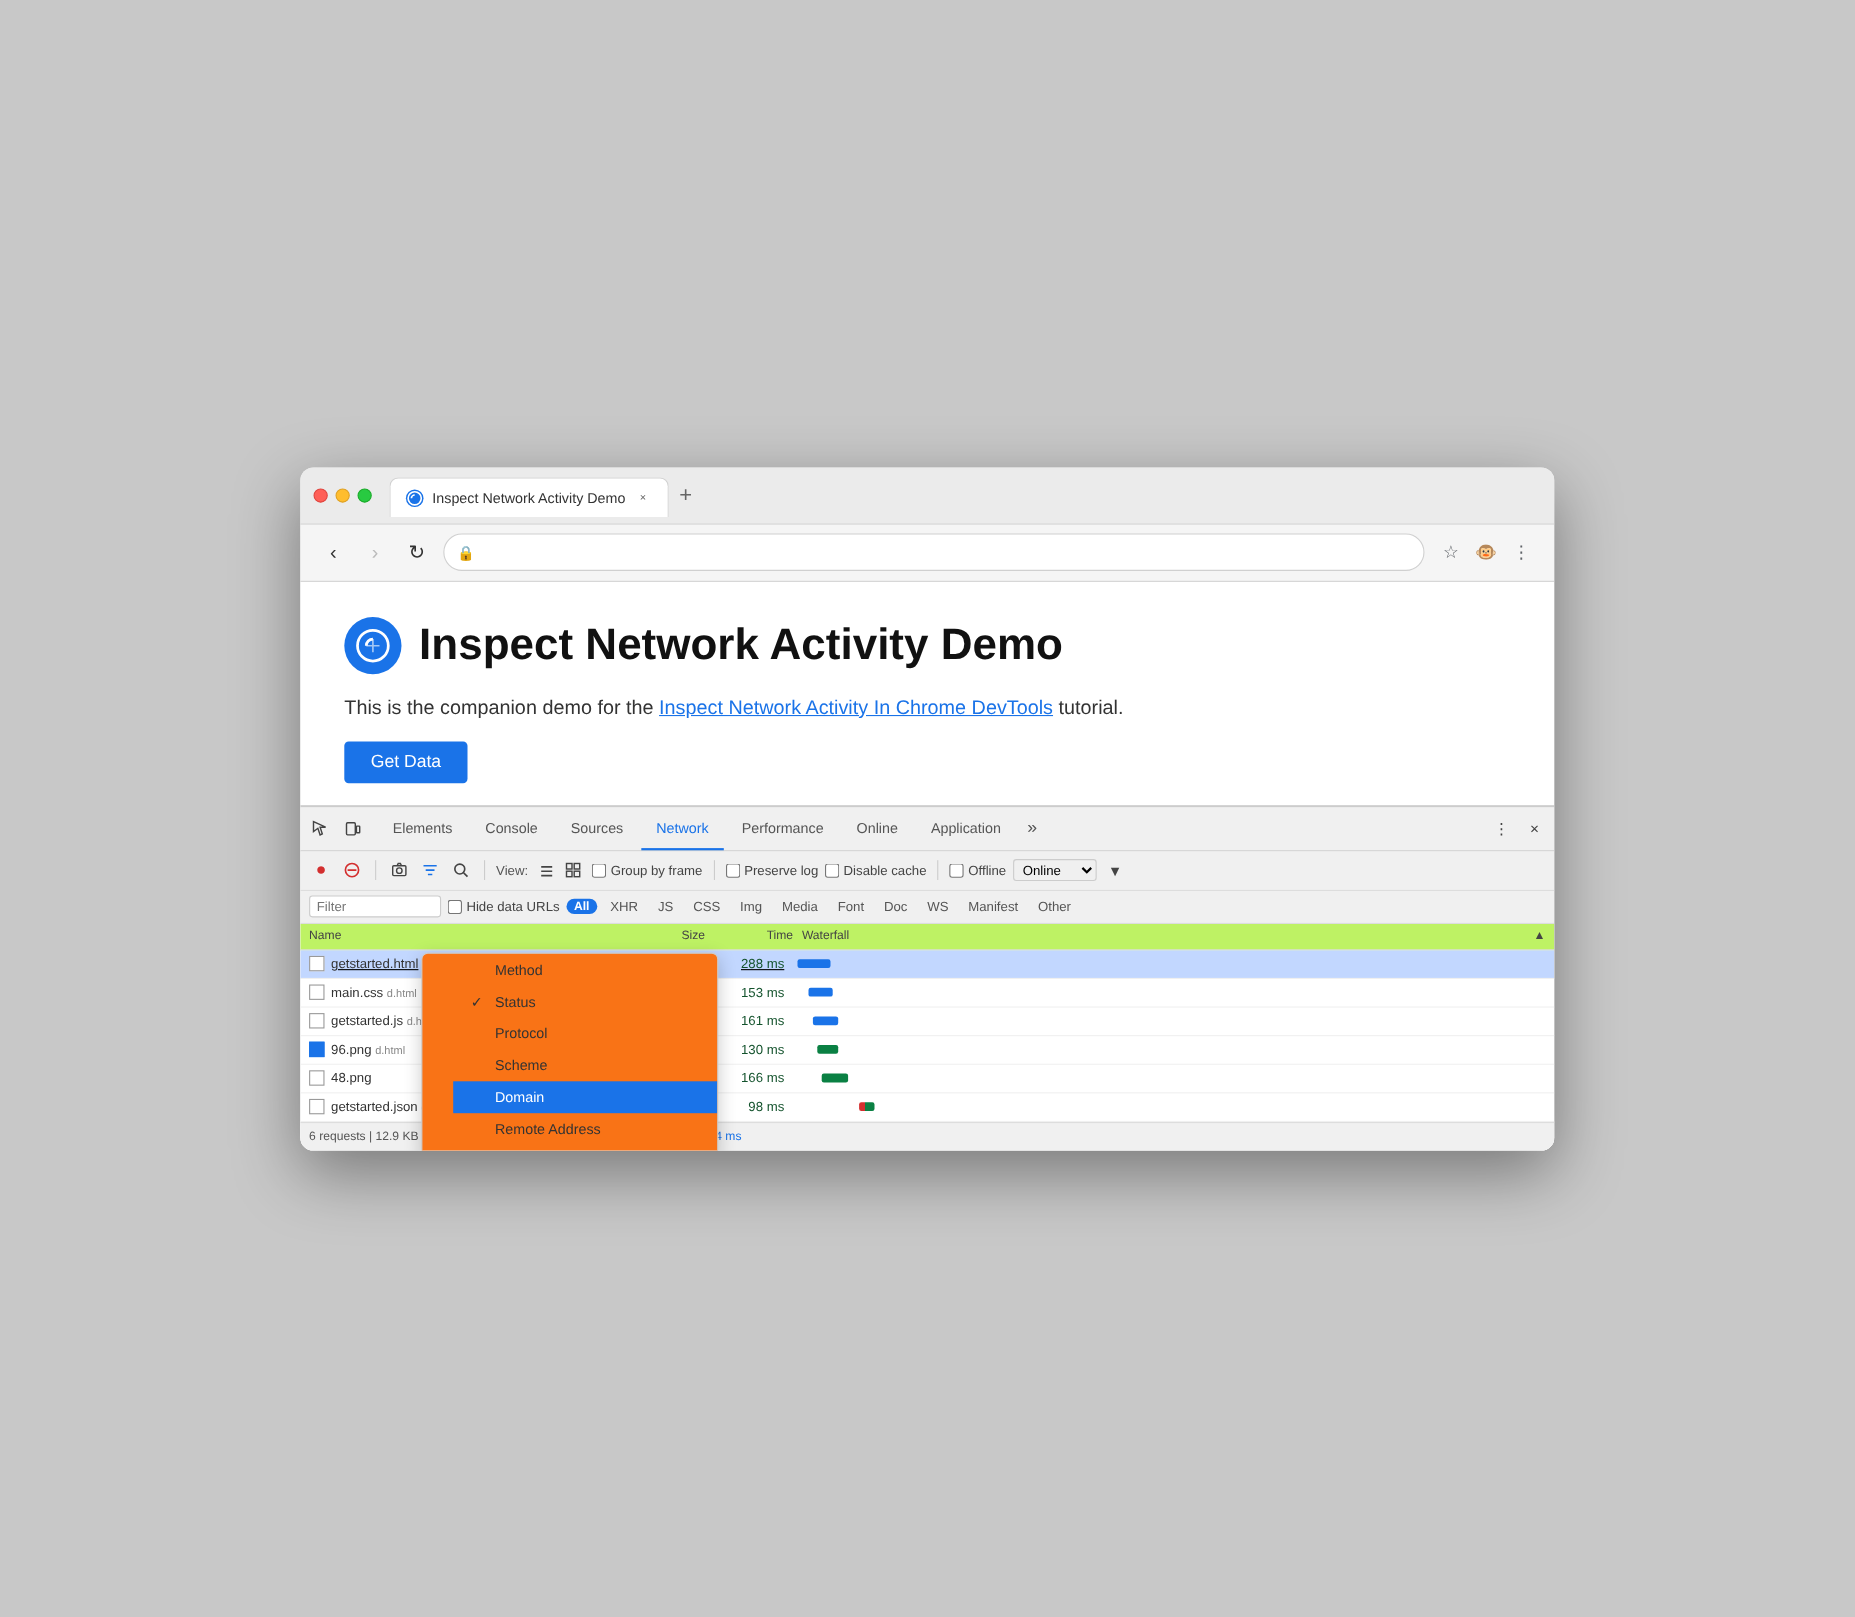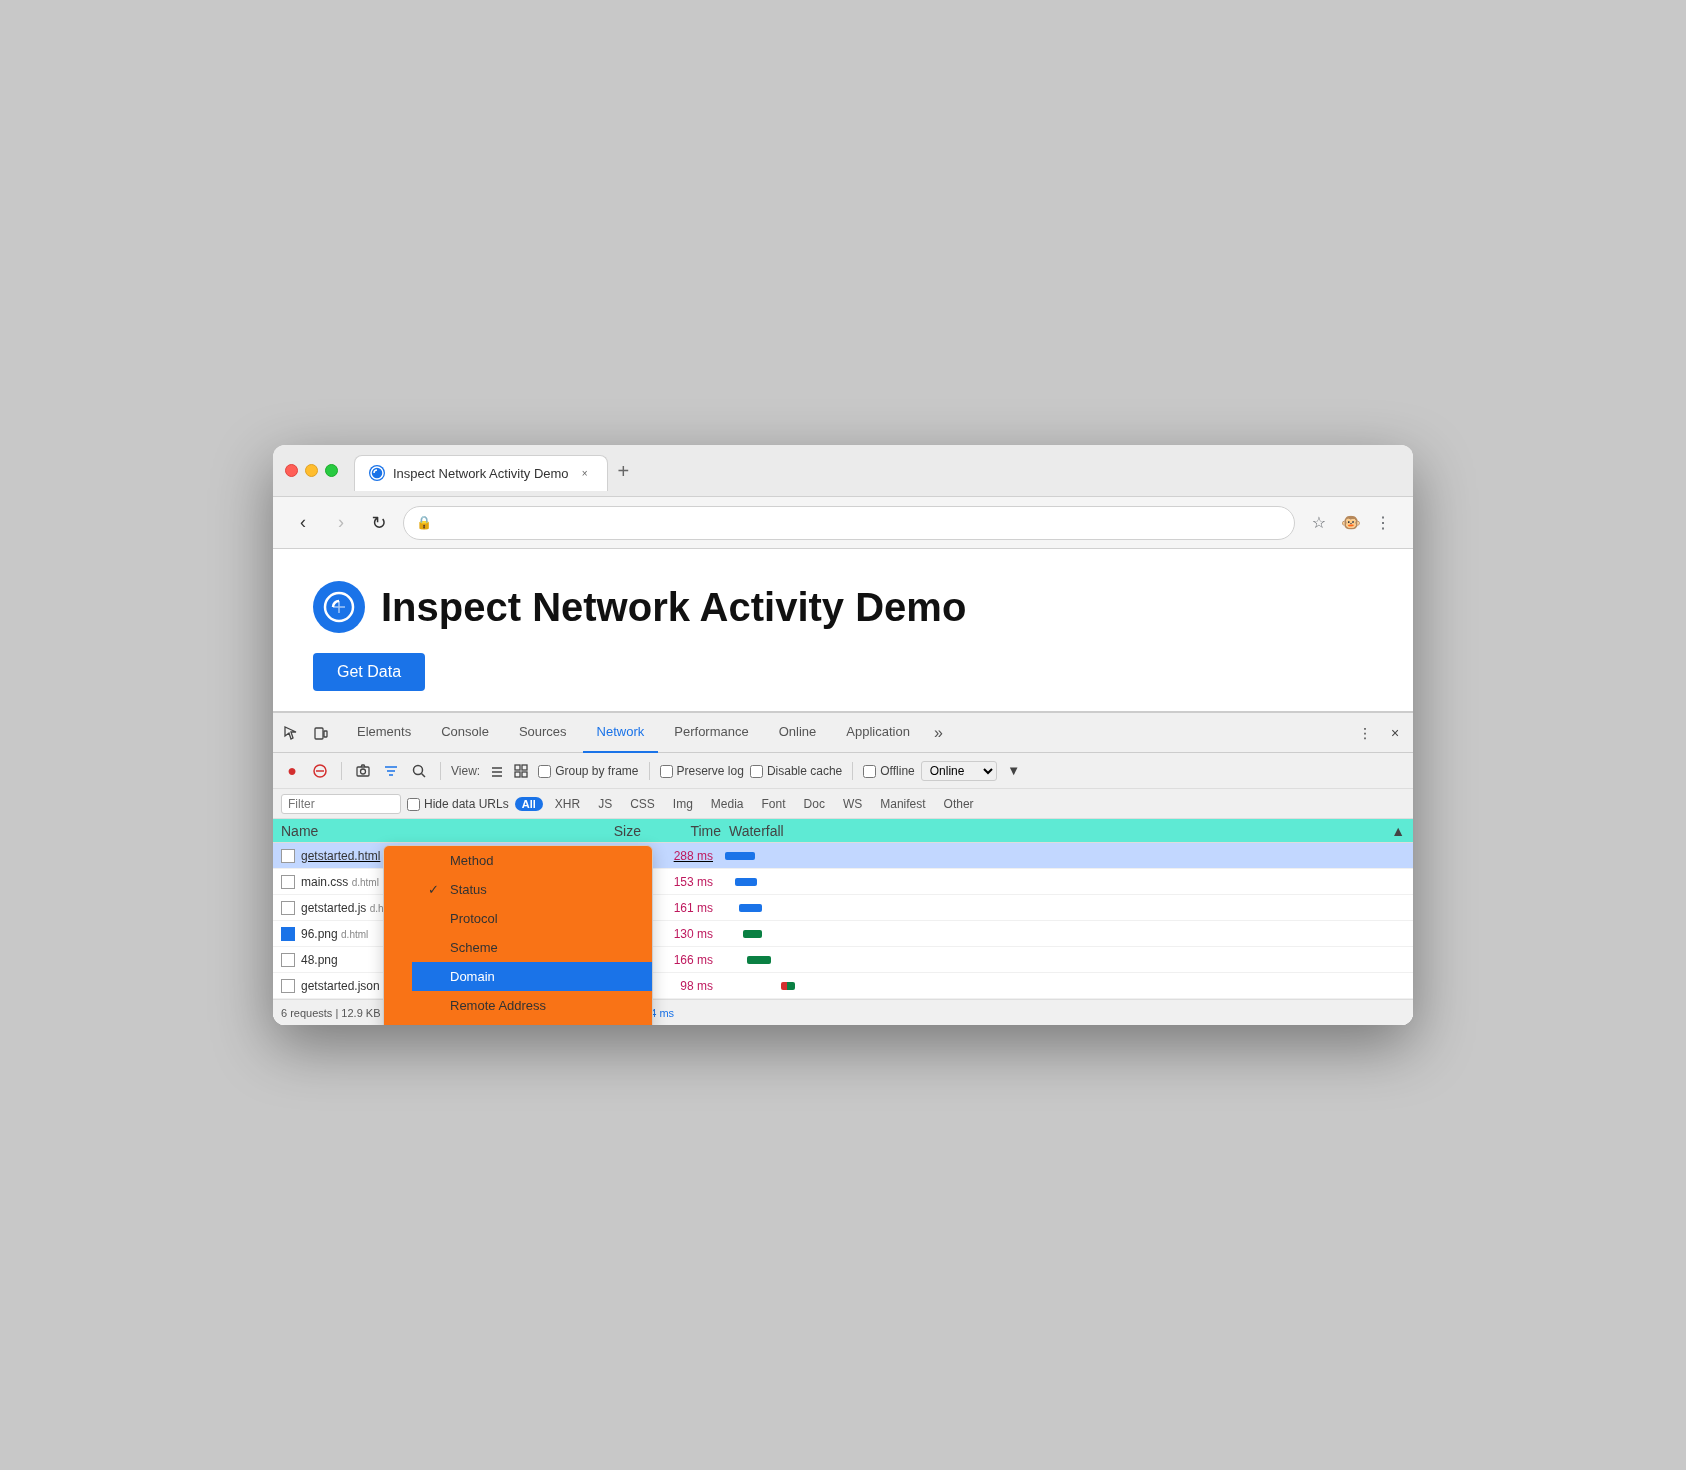--- a/index.html
+++ b/index.html
@@ -368,24 +368,24 @@
     }
 
     
     .network-table-container {
       position: relative;
       background: #fff;
     }
     .network-table-header {
       display: flex;
       align-items: center;
-      background: #5eead4;
+      background: #bef264;
       height: 24px;
       border-bottom: 1px solid #ddd;
-      font-size: 14px;
+      font-size: 11px;
       color: #444;
       padding: 0 0 0 8px;
     }
     .nt-col-name { width: 280px; flex-shrink: 0; }
     .nt-col-size { width: 80px; text-align: right; flex-shrink: 0; }
     .nt-col-time { width: 80px; text-align: right; flex-shrink: 0; }
     .nt-col-waterfall { flex: 1; display: flex; align-items: center; justify-content: space-between; padding: 0 8px; }
 
     .network-row {
       display: flex;
@@ -405,21 +405,21 @@
       margin-right: 6px;
       flex-shrink: 0;
       display: flex;
       align-items: center;
       justify-content: center;
       font-size: 8px;
     }
     .nr-file-icon.blue { background: #1a73e8; border-color: #1a73e8; }
     .nr-name { width: 252px; overflow: hidden; text-overflow: ellipsis; white-space: nowrap; color: #333; flex-shrink: 0; }
     .nr-size { width: 80px; text-align: right; color: #555; flex-shrink: 0; }
-    .nr-time { width: 80px; text-align: right; color: #be185d; flex-shrink: 0; }
+    .nr-time { width: 80px; text-align: right; color: #14532d; flex-shrink: 0; }
     .nr-waterfall { flex: 1; padding: 0 8px; display: flex; align-items: center; }
     .waterfall-bar {
       height: 8px;
       background: #1a73e8;
       border-radius: 2px;
       position: relative;
     }
     .waterfall-bar.green { background: #0a8043; }
     .waterfall-bar.mixed {
       background: linear-gradient(to right, #d32f2f 40%, #0a8043 40%);
@@ -527,20 +527,23 @@
     <div class="page-header">
       <div class="page-logo">
         <svg width="32" height="32" viewBox="0 0 32 32">
             <circle cx="16" cy="16" r="14" fill="none" stroke="white" stroke-width="2.5"></circle>
             <path d="M10 16a6 6 0 0 1 6-6" stroke="white" stroke-width="2.5" fill="none"></path>
             <path d="M16 10v12M10 16h12" stroke="white" stroke-width="1.5" opacity="0.6"></path>
           </svg>
       </div>
       <h1 class="page-title">Inspect Network Activity Demo</h1>
     </div>
+    <p class="page-subtitle">
+      <span>This is the companion demo for the </span><a href="#">Inspect Network Activity In Chrome DevTools</a><span> tutorial.</span>
+    </p>
     <button class="get-data-btn">Get Data</button>
   </div>
 
   <div class="devtools-panel">
 
     <div class="devtools-tabs">
       <div class="dt-cursor-icons">
         <button class="dt-icon-btn">
           <svg width="16" height="16" viewBox="0 0 16 16">
               <path d="M2 2 L2 11 L6 8 L8 14 L10 13 L8 7 L13 7 Z" fill="none" stroke="#444" stroke-width="1.3"></path>

